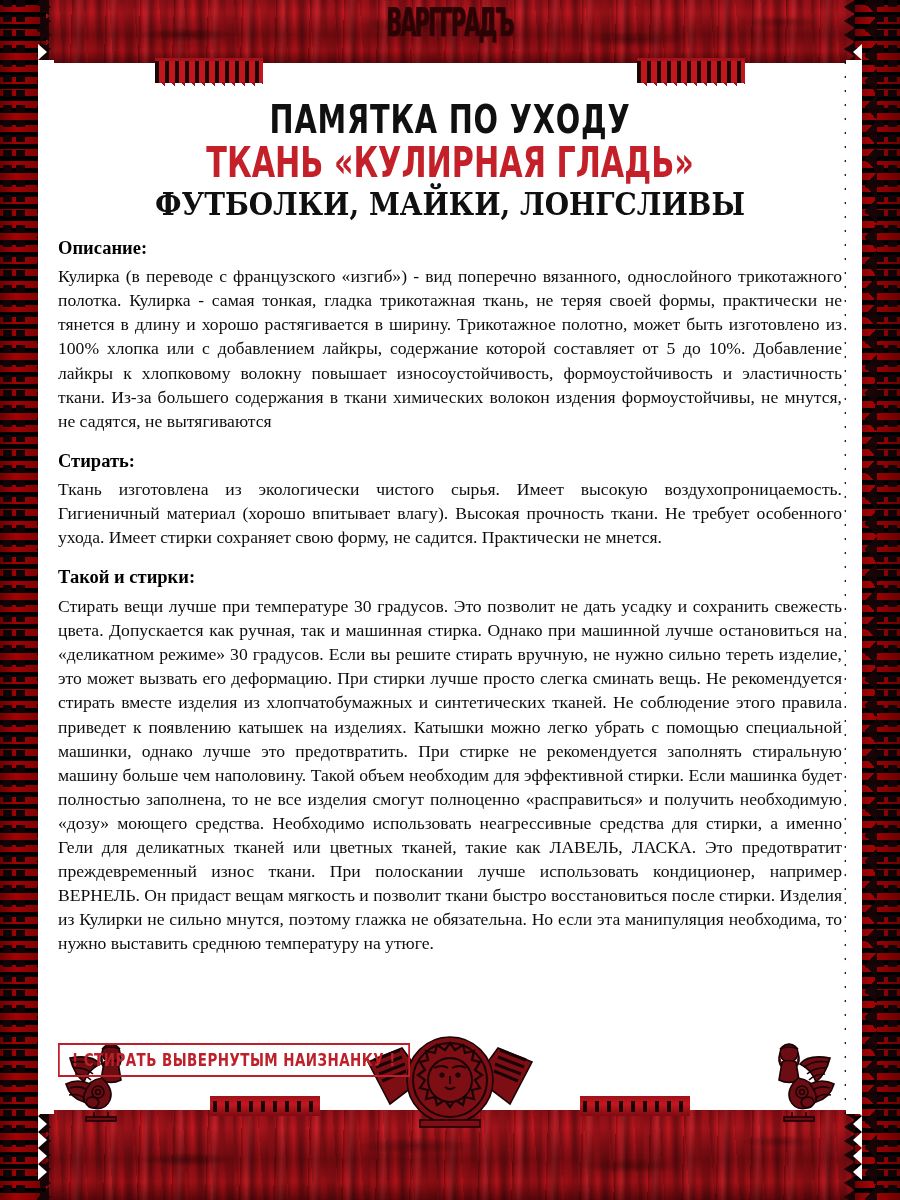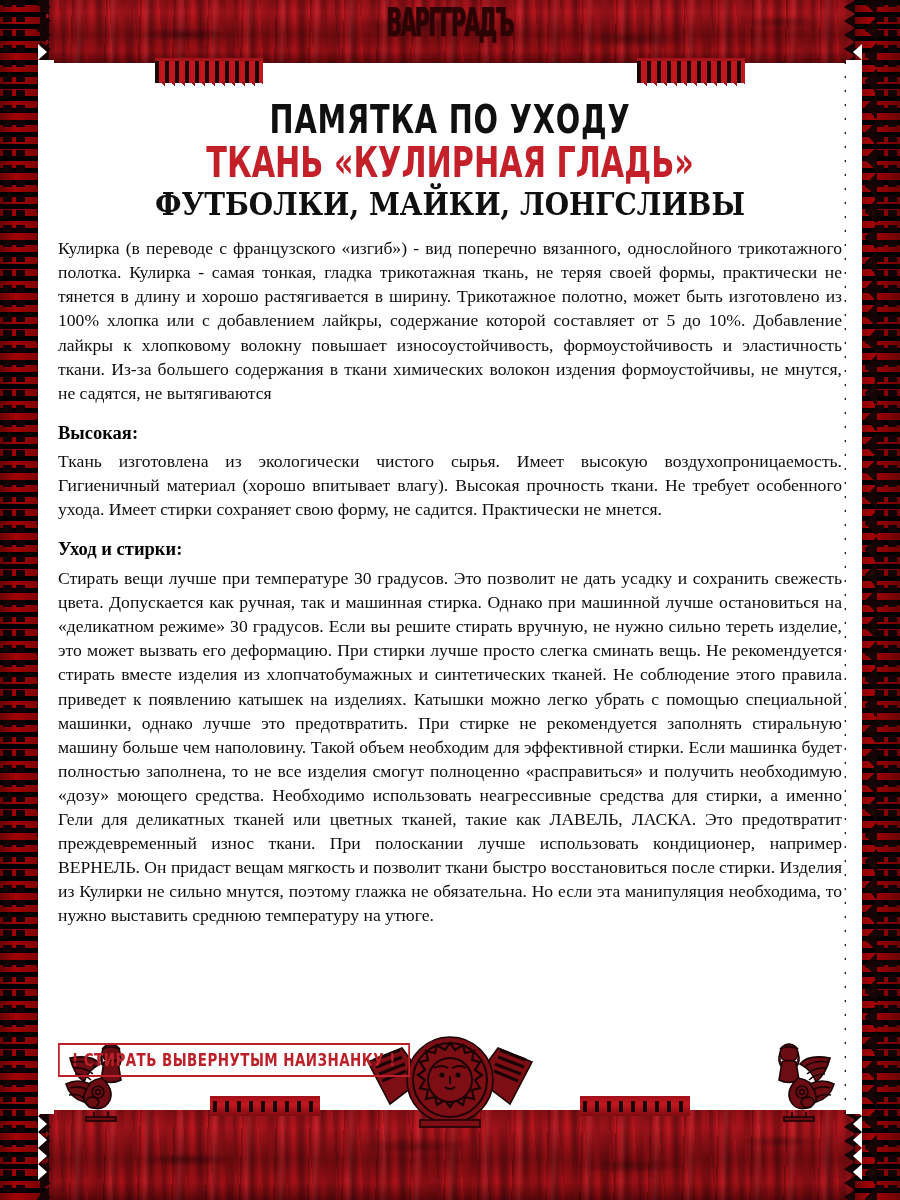--- a/index.html
+++ b/index.html
@@ -607,30 +607,31 @@
 
   <div class="content">
 
     <div class="title-block">
       <div class="t-line1">ПАМЯТКА ПО УХОДУ</div>
       <div class="t-line2">ТКАНЬ «КУЛИРНАЯ ГЛАДЬ»</div>
       <div class="t-line3">ФУТБОЛКИ, МАЙКИ, ЛОНГСЛИВЫ</div>
     </div>
 
     <div class="section">
+      <h2 class="sec-head">Описание:</h2>
       <p class="sec-body" id="desc-body">Кулирка (в переводе с французского «изгиб») - вид поперечно вязанного, однослойного трикотажного полотка. Кулирка - самая тонкая, гладка трикотажная ткань, не теряя своей формы, практически не тянется в длину и хорошо растягивается в ширину. Трикотажное полотно, может быть изготовлено из 100% хлопка или с добавлением лайкры, содержание которой составляет от  5 до 10%. Добавление лайкры к хлопковому волокну повышает износоустойчивость, формоустойчивость и эластичность ткани. Из-за большего содержания в ткани химических волокон издения формоустойчивы, не мнутся, не садятся, не вытягиваются</p>
     </div>
 
     <div class="section">
-      <h2 class="sec-head">Высокая:</h2>
+      <h2 class="sec-head">Стирать:</h2>
       <p class="sec-body" id="props-body">Ткань изготовлена из экологически чистого сырья. Имеет высокую воздухопроницаемость. Гигиеничный материал (хорошо впитывает влагу). Высокая прочность ткани. Не требует особенного ухода. Имеет стирки сохраняет свою форму, не садится. Практически не мнется.</p>
     </div>
 
     <div class="section">
-      <h2 class="sec-head">Уход и стирки:</h2>
+      <h2 class="sec-head">Такой и стирки:</h2>
       <p class="sec-body" id="care-body">Стирать вещи лучше при температуре 30 градусов. Это позволит не дать усадку и сохранить свежесть цвета. Допускается как ручная, так и машинная стирка. Однако при машинной лучше остановиться на «деликатном режиме» 30 градусов. Если вы решите стирать вручную, не нужно сильно тереть изделие, это может вызвать его деформацию. При стирки лучше просто слегка сминать вещь. Не рекомендуется стирать вместе изделия из хлопчатобумажных и синтетических тканей. Не соблюдение этого правила приведет к появлению катышек на изделиях. Катышки можно легко убрать с помощью специальной машинки, однако лучше это предотвратить. При стирке не рекомендуется заполнять стиральную машину больше чем наполовину. Такой объем необходим для эффективной стирки. Если машинка будет полностью заполнена, то не все изделия смогут полноценно «расправиться» и получить необходимую «дозу» моющего средства. Необходимо использовать неагрессивные средства для стирки, а именно Гели для деликатных тканей или цветных тканей, такие как ЛАВЕЛЬ, ЛАСКА. Это предотвратит преждевременный износ ткани. При полоскании лучше использовать кондиционер, например ВЕРНЕЛЬ. Он придаст вещам мягкость и позволит ткани быстро восстановиться после стирки. Изделия из Кулирки не сильно мнутся, поэтому глажка не обязательна. Но если эта манипуляция необходима, то нужно выставить среднюю температуру на утюге.</p>
     </div>
 
   </div>
 
   <div class="care-row">
 
     <div class="warn-box">! СТИРАТЬ ВЫВЕРНУТЫМ НАИЗНАНКУ !</div>
 
     <div class="care-icons">

